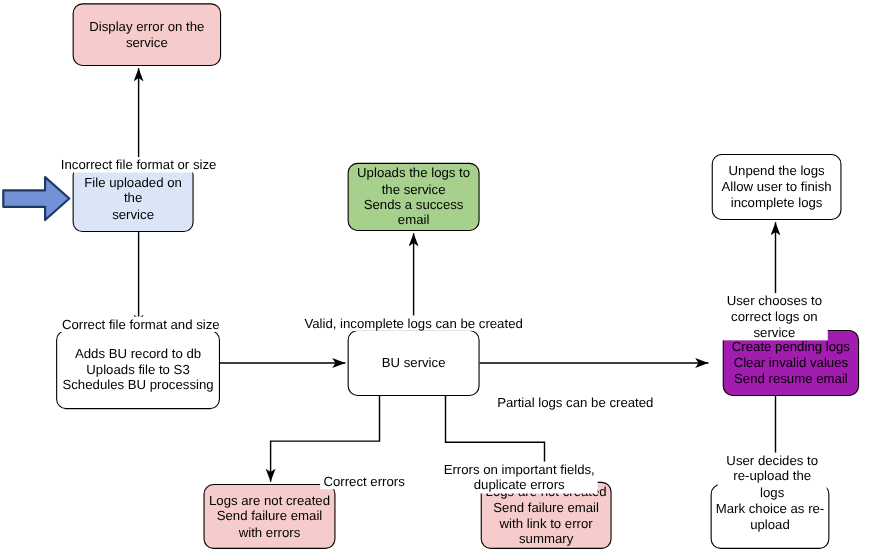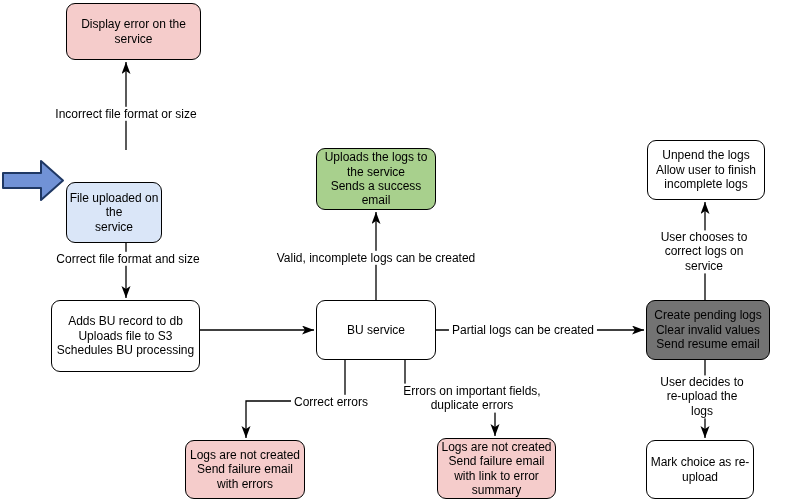--- a/index.html
+++ b/index.html
@@ -10,26 +10,26 @@
   .node{
     position:absolute;box-sizing:border-box;
     border:1.3px solid #000;border-radius:9px;
     display:flex;align-items:center;justify-content:center;
     text-align:center;font-size:12px;line-height:1.2;
     white-space:pre-line;padding:2px;background:#fff;
   }
   .fill-pink{background:#F5CCCB;}
   .fill-blue{background:#DAE6F8;}
   .fill-green{background:#A8D08D;}
-  .fill-yellow{background:#737373;}
+  .fill-yellow{background:#a21caf;margin-left:11px;}
   .fill-white{background:#FFFFFF;}
   .edge-label{
     position:absolute;transform:translate(-50%,-50%);
     background:#fff;padding:0 3px;font-size:12px;line-height:1.2;
-    text-align:center;white-space:pre-line;z-index:3;
+    text-align:center;white-space:pre-line;z-index:3;margin-top:36px;
   }
   .node{z-index:2;}
   svg.wires{position:absolute;left:0;top:0;z-index:1;}
   svg.entry{position:absolute;z-index:2;}
 </style>
 </head>
 <body>
 
 <div class="canvas">
 
@@ -52,21 +52,21 @@
     </g>
   </svg>
 
   <svg class="entry" style="left:1px;top:158px;" width="64" height="45" viewBox="0 0 64 45">
     <polygon points="2,15 40,15 40,3 62,22.5 40,42 40,30 2,30" fill="#7192D6" stroke="#1F3864" stroke-width="2" stroke-linejoin="round"></polygon>
   </svg>
 
   <div class="node fill-pink" style="left:66px;top:3px;width:135px;height:57px;">Display error on the
 service</div>
 
-  <div class="node fill-blue" style="left:66px;top:150px;width:96px;height:61px;margin-top:32px;">File uploaded on the
+  <div class="node fill-blue" style="left:66px;top:150px;width:110px;height:61px;">File uploaded on the
 service</div>
 
   <div class="node fill-white" style="left:51px;top:300px;width:149px;height:72px;">Adds BU record to db
 Uploads file to S3
 Schedules BU processing</div>
 
   <div class="node fill-white" style="left:316px;top:300px;width:120px;height:60px;">BU service</div>
 
   <div class="node fill-green" style="left:316px;top:148px;width:120px;height:62px;">Uploads the logs to
 the service

